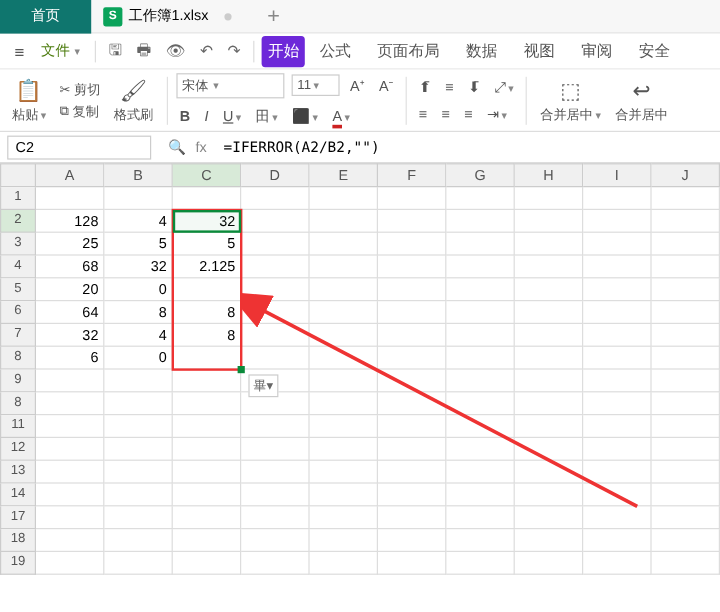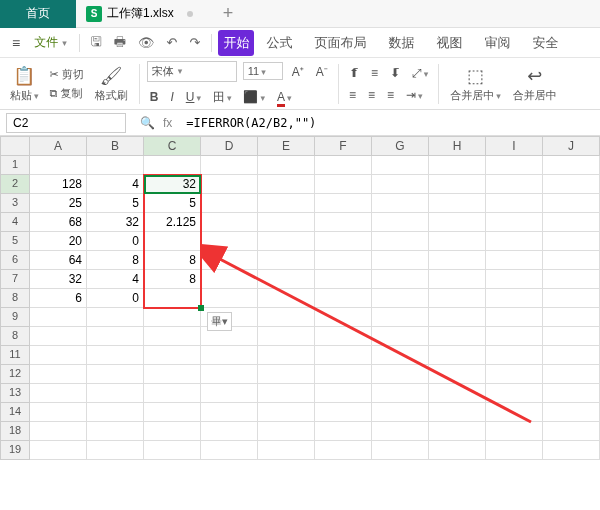--- a/index.html
+++ b/index.html
@@ -351,20 +351,33 @@
       <div class="cell"></div>
       <div class="cell"></div>
       <div class="cell"></div>
       <div class="cell"></div>
       <div class="cell"></div>
       <div class="cell"></div>
       <div class="cell"></div>
       <div class="cell"></div>
     </div>
     <div class="grid-row">
+      <div class="row-h">17</div>
+      <div class="cell"></div>
+      <div class="cell"></div>
+      <div class="cell"></div>
+      <div class="cell"></div>
+      <div class="cell"></div>
+      <div class="cell"></div>
+      <div class="cell"></div>
+      <div class="cell"></div>
+      <div class="cell"></div>
+      <div class="cell"></div>
+    </div>
+    <div class="grid-row">
       <div class="row-h">18</div>
       <div class="cell"></div>
       <div class="cell"></div>
       <div class="cell"></div>
       <div class="cell"></div>
       <div class="cell"></div>
       <div class="cell"></div>
       <div class="cell"></div>
       <div class="cell"></div>
       <div class="cell"></div>

